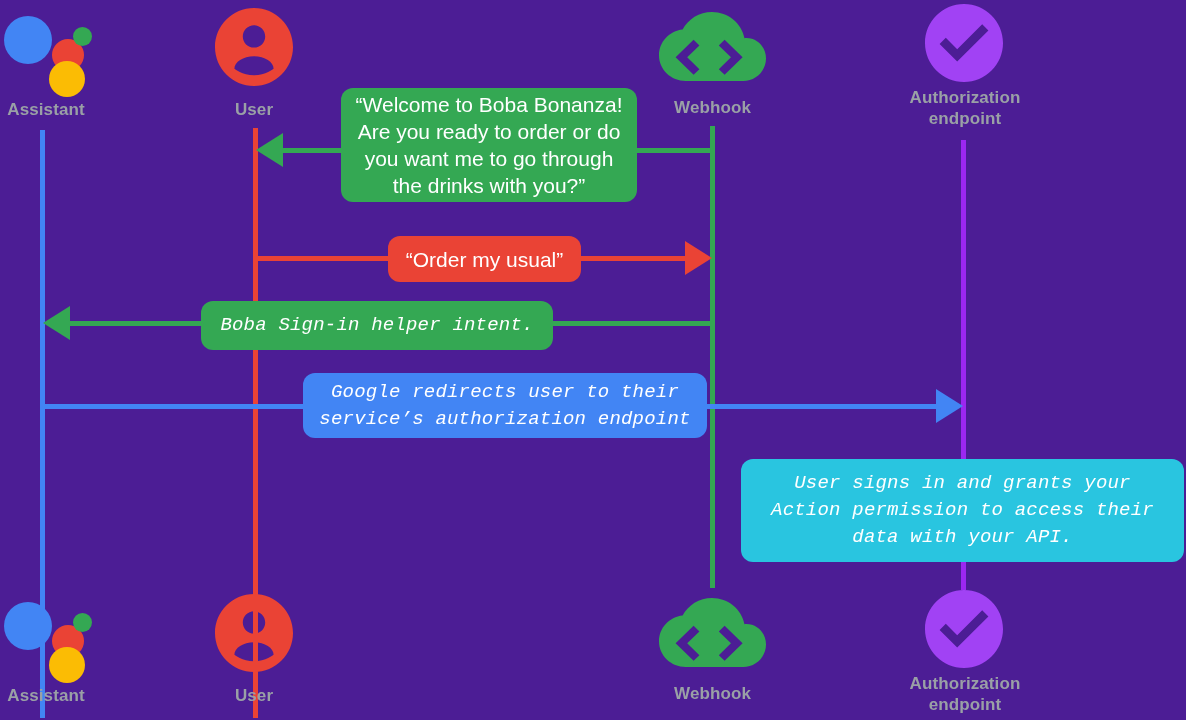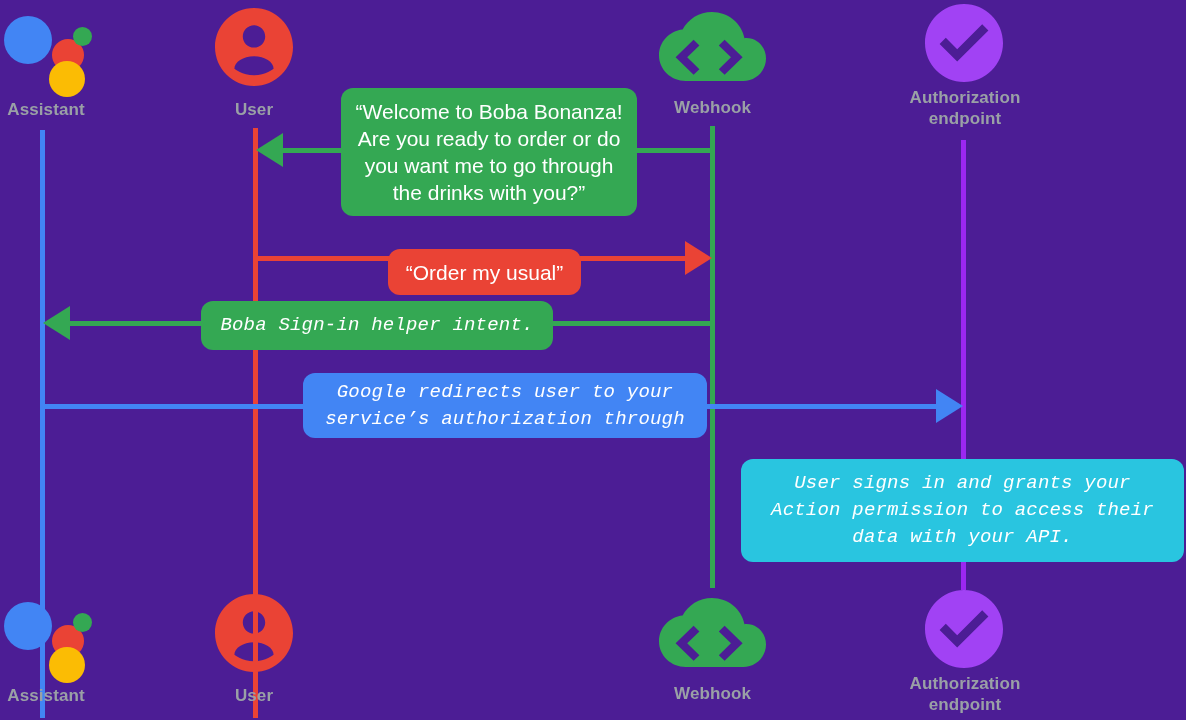--- a/index.html
+++ b/index.html
@@ -122,33 +122,33 @@
   <div class="actor auth-ico" style="left:925px; top:4px;">
     <svg width="78" height="78" viewBox="0 0 78 78">
       <path fill="#A142F4" fill-rule="evenodd" d="M39 0C17.46 0 0 17.46 0 39s17.46 39 39 39 39-17.46 39-39S60.54 0 39 0zM32.2 57.6L14.6 40l6.2-6.2 11.4 11.4L57.2 20.2l6.2 6.2-31.2 31.2z"></path>
     </svg>
   </div>
   <div class="actor-label" style="left:890px; top:87px; width:150px;">Authorization
 endpoint</div>
 
   <div class="hline" style="left:283px; top:148px; width:429px; background:#34A853;"></div>
   <div class="arrow-left" style="left:256px; top:133px; color:#34A853;"></div>
-  <div class="bubble bubble-prose" style="left:341px; top:88px; width:296px; height:128px; background:#34A853; padding:0 14px;">“Welcome to Boba Bonanza! Are you ready to order or do you want me to go through the drinks with you?”</div>
+  <div class="bubble bubble-prose" style="left:341px; top:88px; width:296px; height:114px; background:#34A853; padding:0 14px;">“Welcome to Boba Bonanza! Are you ready to order or do you want me to go through the drinks with you?”</div>
 
   <div class="hline" style="left:255px; top:256px; width:431px; background:#EA4335;"></div>
   <div class="arrow-right" style="left:685px; top:241px; color:#EA4335;"></div>
-  <div class="bubble bubble-prose" style="left:388px; top:236px; width:193px; height:46px; background:#EA4335; padding:0 12px;margin-top:13px;">“Order my usual”</div>
+  <div class="bubble bubble-prose" style="left:388px; top:236px; width:193px; height:46px; background:#EA4335; padding:0 12px;">“Order my usual”</div>
 
   <div class="hline" style="left:70px; top:321px; width:642px; background:#34A853;"></div>
   <div class="arrow-left" style="left:43px; top:306px; color:#34A853;"></div>
   <div class="bubble bubble-mono" style="left:201px; top:301px; width:352px; height:49px; background:#34A853; padding:0 14px;">Boba Sign-in helper intent.</div>
 
   <div class="hline" style="left:42px; top:404px; width:896px; background:#4285F4;"></div>
   <div class="arrow-right" style="left:936px; top:389px; color:#4285F4;"></div>
-  <div class="bubble bubble-mono" style="left:303px; top:373px; width:404px; height:65px; background:#4285F4; padding:0 14px;">Google redirects user to your service’s authorization through</div>
+  <div class="bubble bubble-mono" style="left:303px; top:373px; width:404px; height:65px; background:#4285F4; padding:0 14px;">Google redirects user to their service’s authorization endpoint</div>
 
   <div class="bubble bubble-mono" style="left:741px; top:459px; width:443px; height:103px; background:#29C5E0; padding:0 20px;">User signs in and grants your Action permission to access their data with your API.</div>
 
   <div class="actor ga" style="left:4px; top:594px;">
     <span class="blue"></span>
     <span class="red"></span>
     <span class="yellow"></span>
     <span class="green"></span>
   </div>
   <div class="actor-label" style="left:0px; top:685px; width:92px;">Assistant</div>

